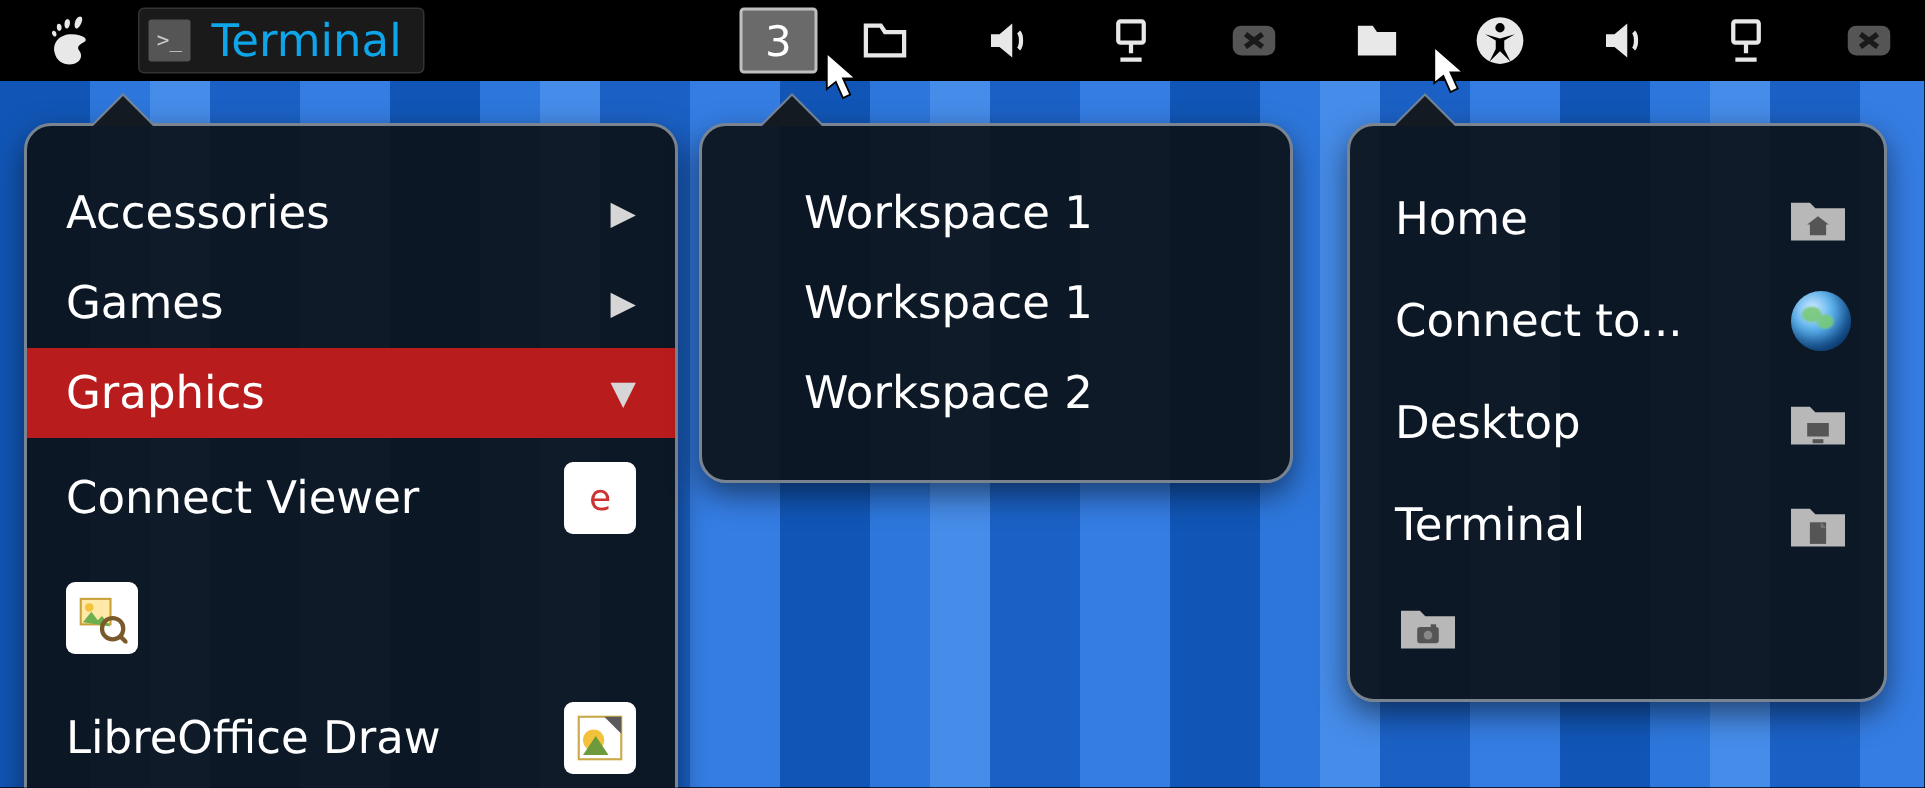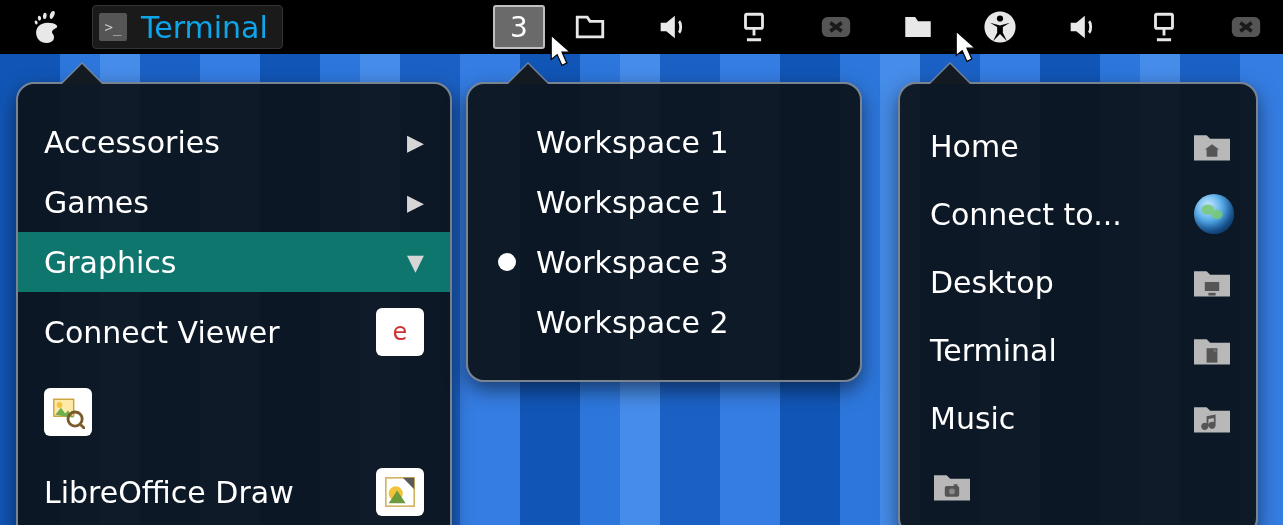--- a/index.html
+++ b/index.html
@@ -88,21 +88,21 @@
     filter: drop-shadow(0 -2px 0 #7a8490);
   }
 
   .menu-item {
     display: flex; align-items: center;
     height: 60px;
     padding: 0 26px;
     gap: 18px;
     cursor: pointer;
   }
-  .menu-item.hover { background: #0f766e; gap: 13px; }
+  .menu-item.hover { background: #b91c1c; gap: 13px; }
   .menu-item .txt { flex: 1; }
   .menu-item .chev { color: #d6d6d6; font-size: 22px; }
   .menu-item .app-ic {
     width: 48px; height: 48px; border-radius: 6px;
     display:flex;align-items:center;justify-content:center;
     font-size:24px;
   }
   .menu-item .place-ic {
     width: 44px; height: 36px;
     display:flex;align-items:center;justify-content:center;
@@ -279,24 +279,20 @@
 <div id="menu-ws" class="menu">
   <div class="menu-item">
     <span class="radio-spacer"></span>
     <span class="txt">Workspace 1</span>
   </div>
   <div class="menu-item">
     <span class="radio-spacer"></span>
     <span class="txt">Workspace 1</span>
   </div>
   <div class="menu-item">
-    <span class="radio-dot"></span>
-    <span class="txt">Workspace 3</span>
-  </div>
-  <div class="menu-item">
     <span class="radio-spacer"></span>
     <span class="txt">Workspace 2</span>
   </div>
 </div>
 
 <div id="menu-places" class="menu">
   <div class="menu-item">
     <span class="txt">Home</span>
     <span class="place-ic">
       <svg viewBox="0 0 24 20" class="folder-svg">
@@ -323,29 +319,20 @@
     <span class="txt">Terminal</span>
     <span class="place-ic">
       <svg viewBox="0 0 24 20" class="folder-svg">
           <path d="M2 4h7l2 2h11v12H2z"></path>
           <rect x="9" y="9" width="6" height="8" fill="#555"></rect>
           <path d="M13 9l2 2h-2z" fill="#777"></path>
         </svg>
     </span>
   </div>
   <div class="menu-item">
-    <span class="txt">Music</span>
-    <span class="place-ic">
-      <svg viewBox="0 0 24 20" class="folder-svg">
-          <path d="M2 4h7l2 2h11v12H2z"></path>
-          <path d="M14 8v6a2 2 0 11-1-1.7V10l-3 .6v4a2 2 0 11-1-1.7V9z" fill="#555"></path>
-        </svg>
-    </span>
-  </div>
-  <div class="menu-item">
     <span class="place-ic">
       <svg viewBox="0 0 24 20" class="folder-svg">
           <path d="M2 4h7l2 2h11v12H2z"></path>
           <rect x="8" y="10" width="8" height="6" rx="1" fill="#555"></rect>
           <circle cx="12" cy="13" r="1.6" fill="#888"></circle>
           <rect x="13" y="9" width="2" height="1.5" fill="#555"></rect>
         </svg>
     </span>
   </div>
 </div>

